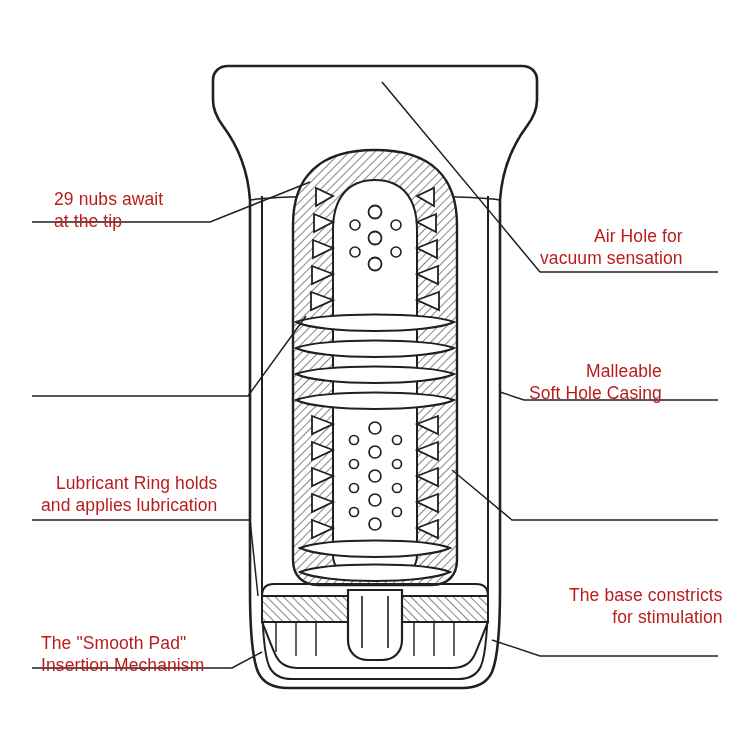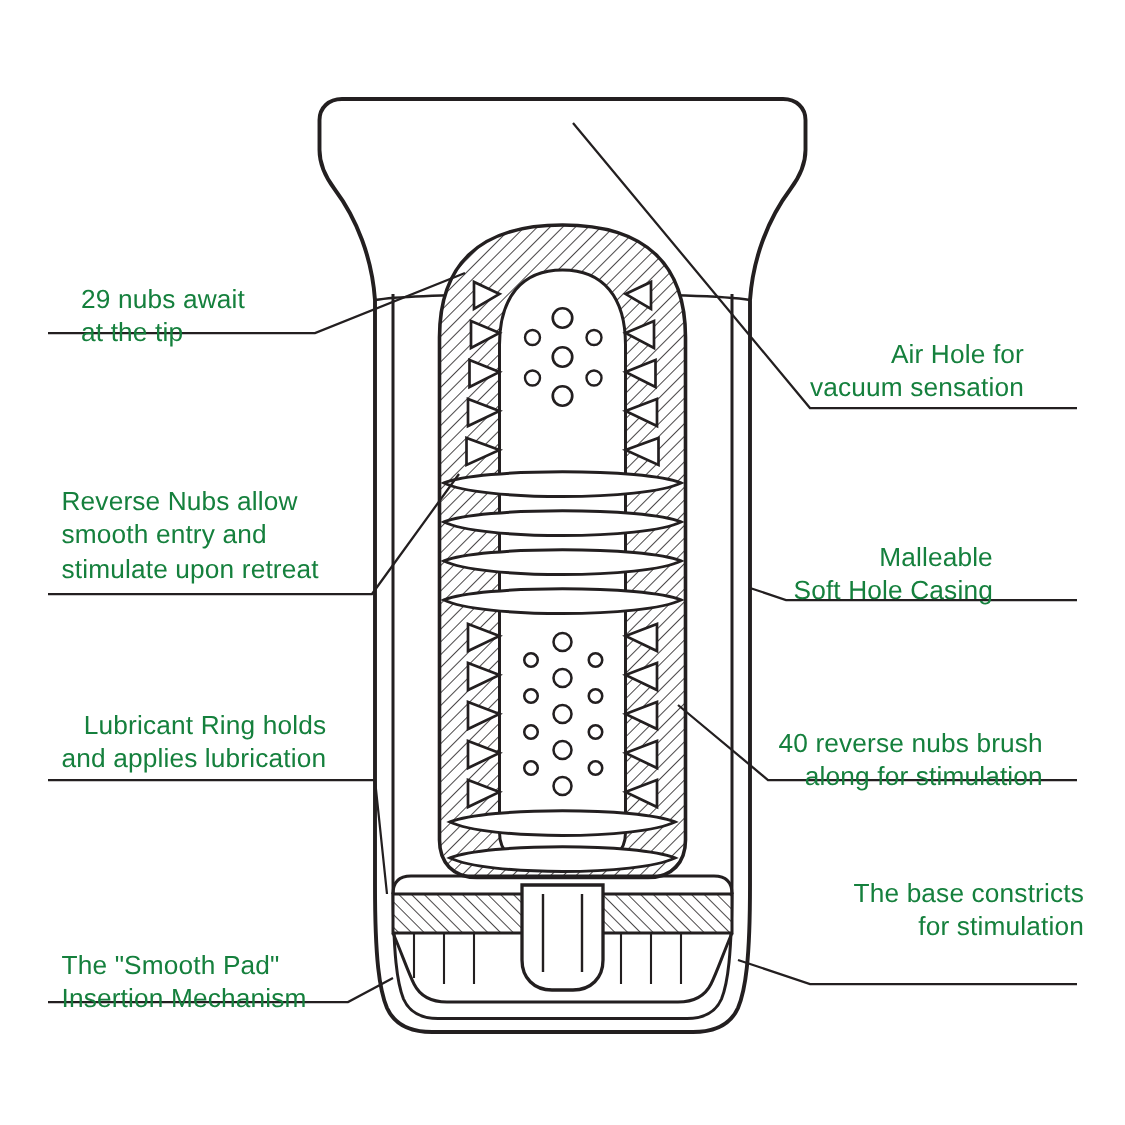--- a/index.html
+++ b/index.html
@@ -17,21 +17,21 @@
   }
   #diagram-svg {
     position: absolute;
     left: 0;
     top: 0;
     width: 750px;
     height: 750px;
   }
   .callout {
     position: absolute;
-    color: #15803d;
+    color: #b91c1c;
     font-size: 17.5px;
     line-height: 1.28;
     white-space: pre-line;
     letter-spacing: 0.1px;
   }
   .callout.right {
     text-align: right;
   }
   .callout.left {
     text-align: left;
@@ -189,32 +189,27 @@
       <path d="M718,656 L540,656 L492,640"></path>
     </g>
   </svg>
 
   <div class="callout left" style="left:54px; top:188px;">29 nubs await
 at the tip</div>
 
   <div class="callout right" style="left:540px; top:225px;">Air Hole for
 vacuum sensation</div>
 
-  <div class="callout left" style="left:41px; top:323px;">Reverse Nubs allow
-smooth entry and
-stimulate upon retreat</div>
 
   <div class="callout right" style="left:529px; top:360px;">Malleable
 Soft Hole Casing</div>
 
   <div class="callout left" style="left:41px; top:472px;text-align:right;">Lubricant Ring holds
 and applies lubrication</div>
 
-  <div class="callout right" style="left:519px; top:484px;">40 reverse nubs brush
-along for stimulation</div>
 
   <div class="callout left" style="left:41px; top:632px;">The "Smooth Pad"
 Insertion Mechanism</div>
 
   <div class="callout right" style="left:569px; top:584px;">The base constricts
 for stimulation</div>
 
 </div>
 
 </body></html>

